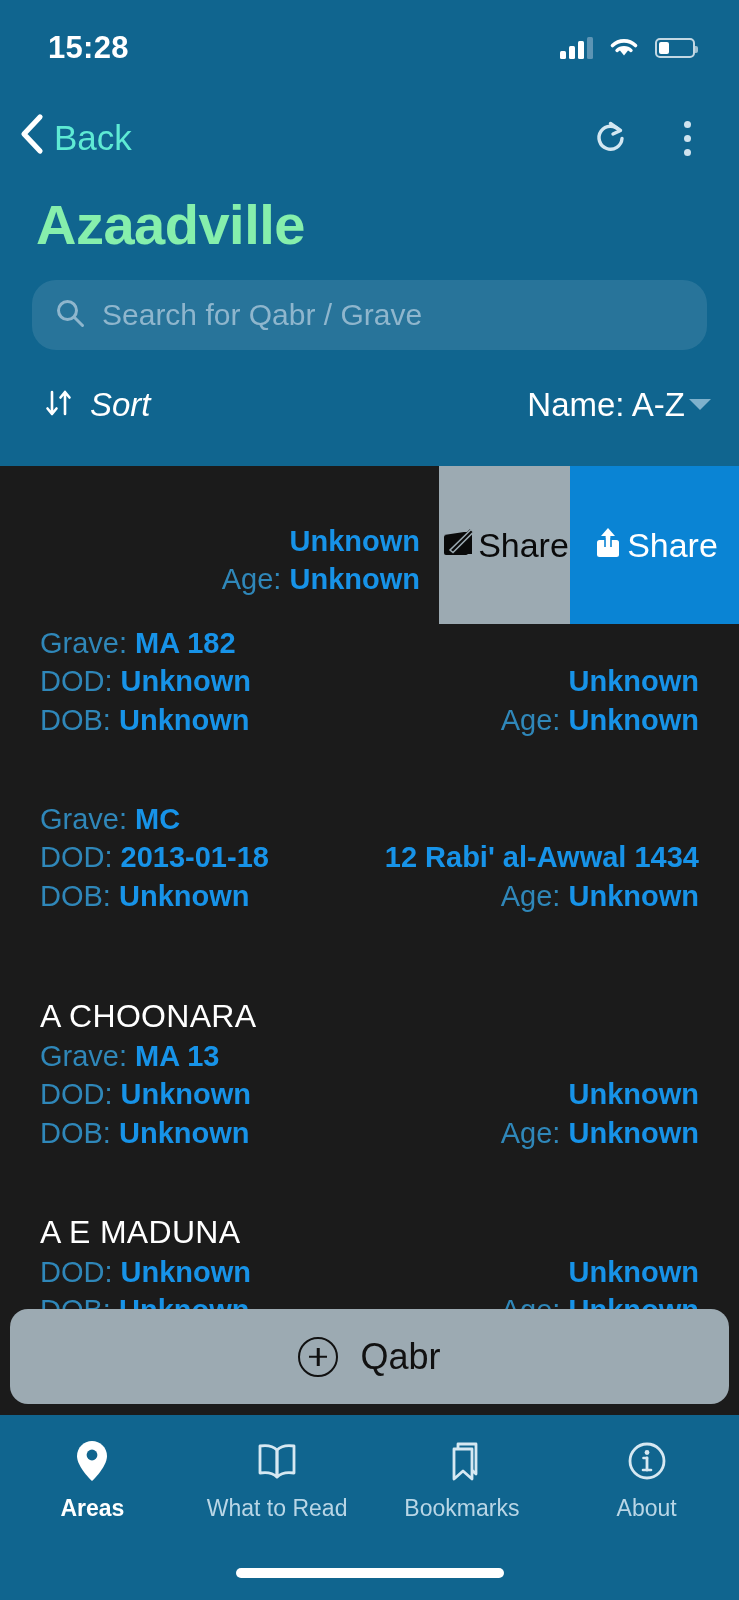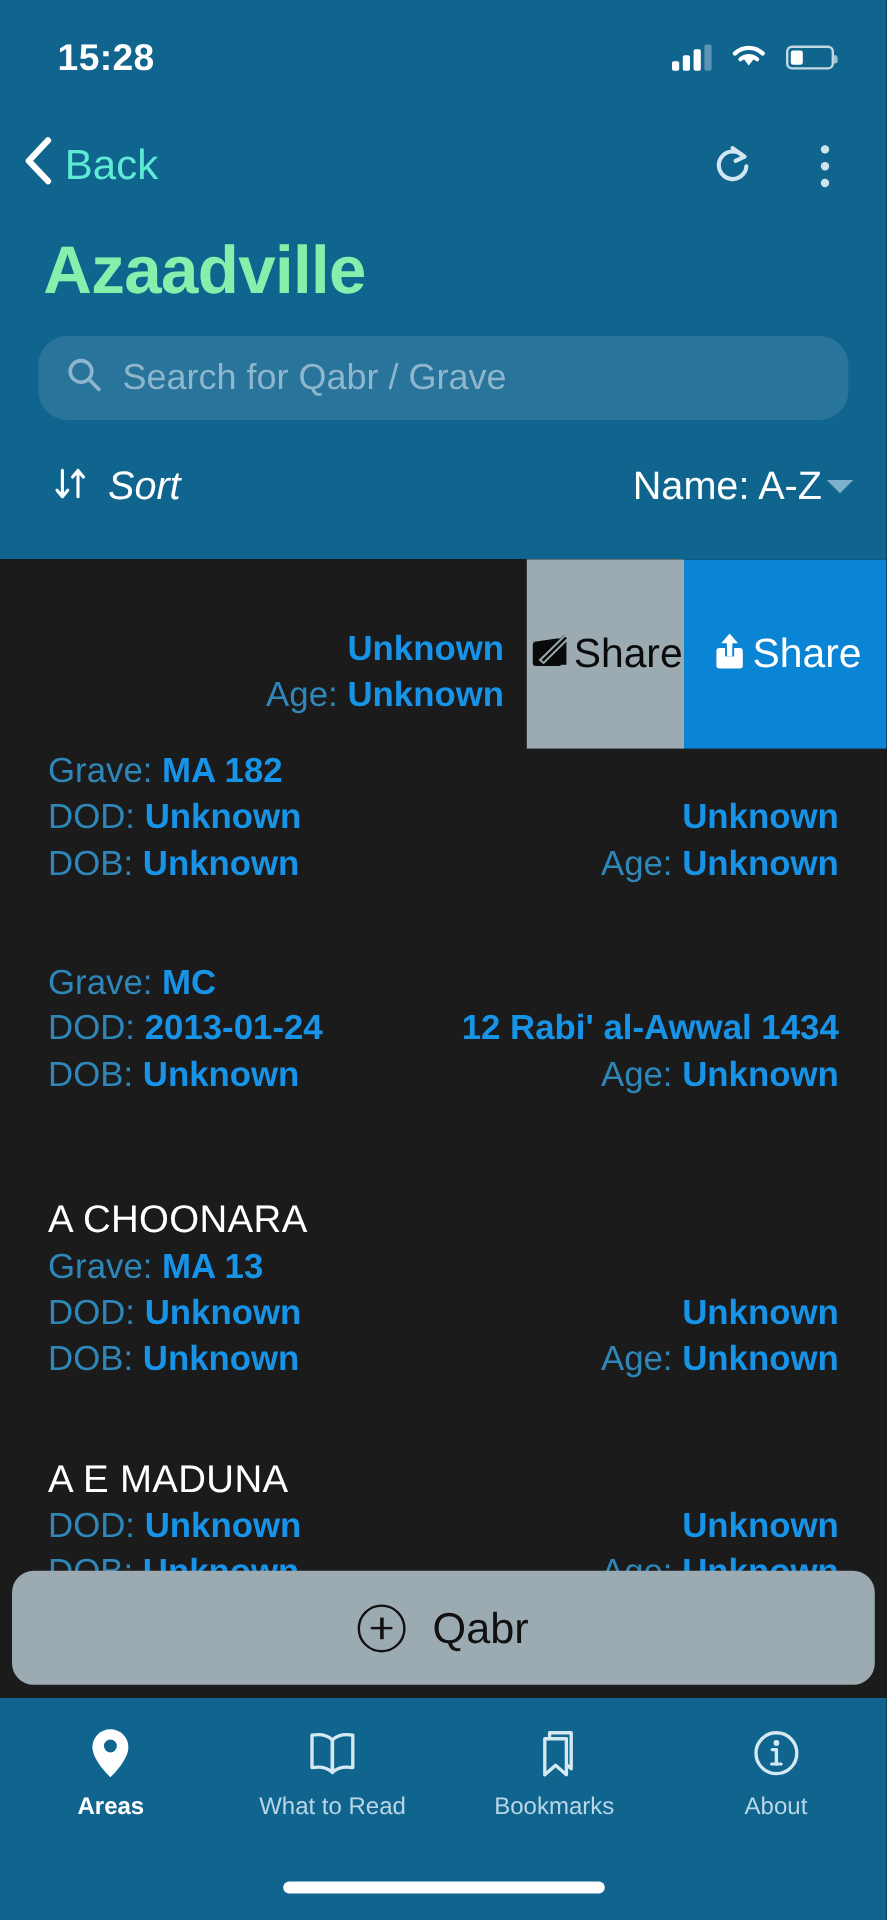--- a/index.html
+++ b/index.html
@@ -257,21 +257,21 @@
     padding-top: 22px;
   }
   .tab {
     flex: 1;
     display: flex;
     flex-direction: column;
     align-items: center;
     gap: 10px;
     cursor: pointer;
   }
-  .tab .tlabel { font-size: 20px; color: #b9d6e6; font-weight: normal; }
+  .tab .tlabel { font-size: 23px; color: #b9d6e6; font-weight: normal; }
   .tab.active .tlabel { color: #ffffff; font-weight: bold; }
   .tab-ico { height: 48px; display: flex; align-items: center; justify-content: center; }
 
   .home-indicator {
     position: absolute;
     bottom: 22px; left: 50%;
     transform: translateX(-50%);
     width: 268px; height: 10px;
     background: #ffffff;
     border-radius: 6px;
@@ -436,21 +436,21 @@
     <div class="row">
       <div class="row-line">
         <span class="cell">
           <span class="lbl">Grave:</span>
           <span class="val">MC</span>
         </span>
       </div>
       <div class="row-line">
         <span class="cell">
           <span class="lbl">DOD:</span>
-          <span class="val">2013-01-24</span>
+          <span class="val">2013-01-18</span>
         </span>
         <span class="cell val">12 Rabi' al-Awwal 1434</span>
       </div>
       <div class="row-line">
         <span class="cell">
           <span class="lbl">DOB:</span>
           <span class="val">Unknown</span>
         </span>
         <span class="cell">
           <span class="lbl">Age:</span>

